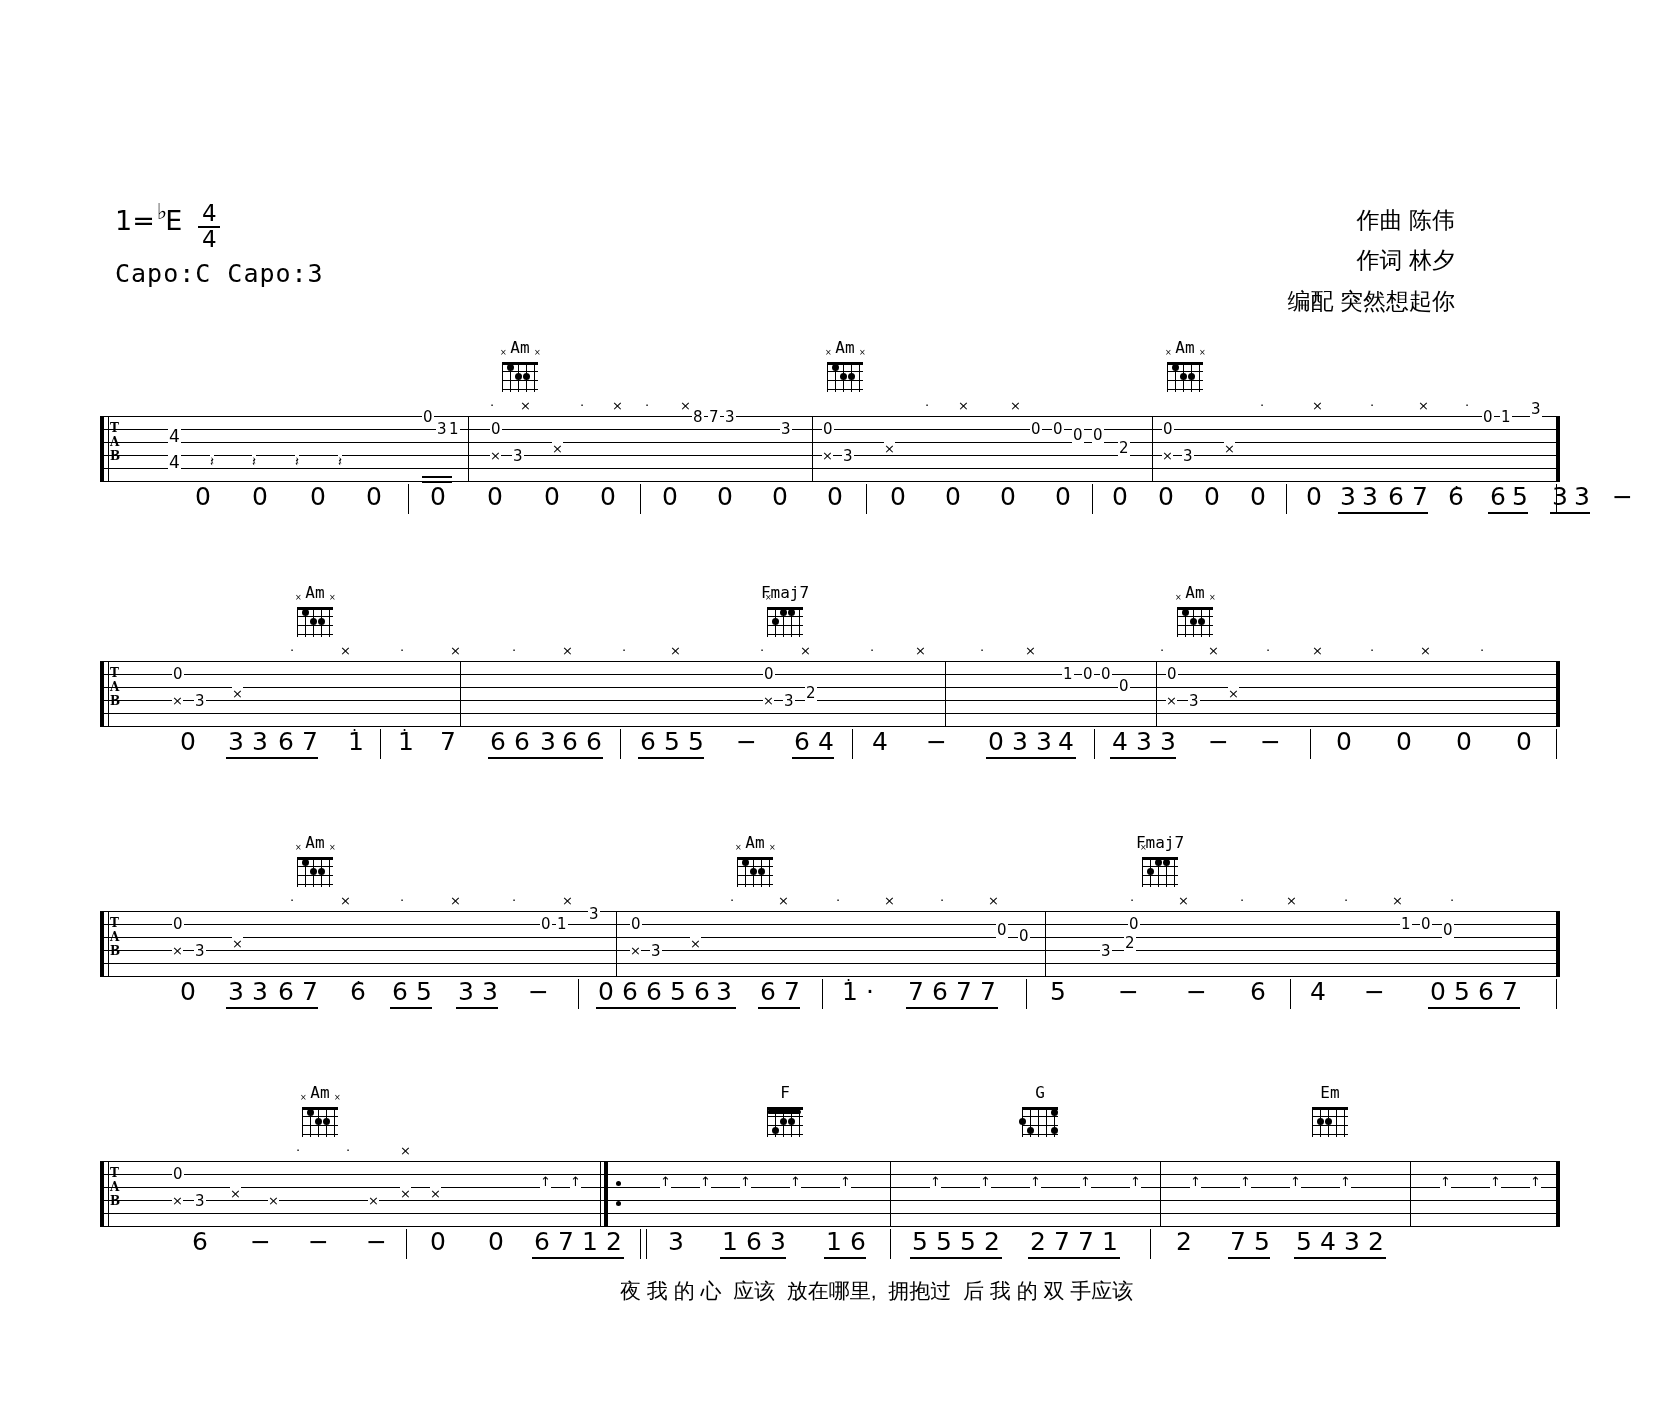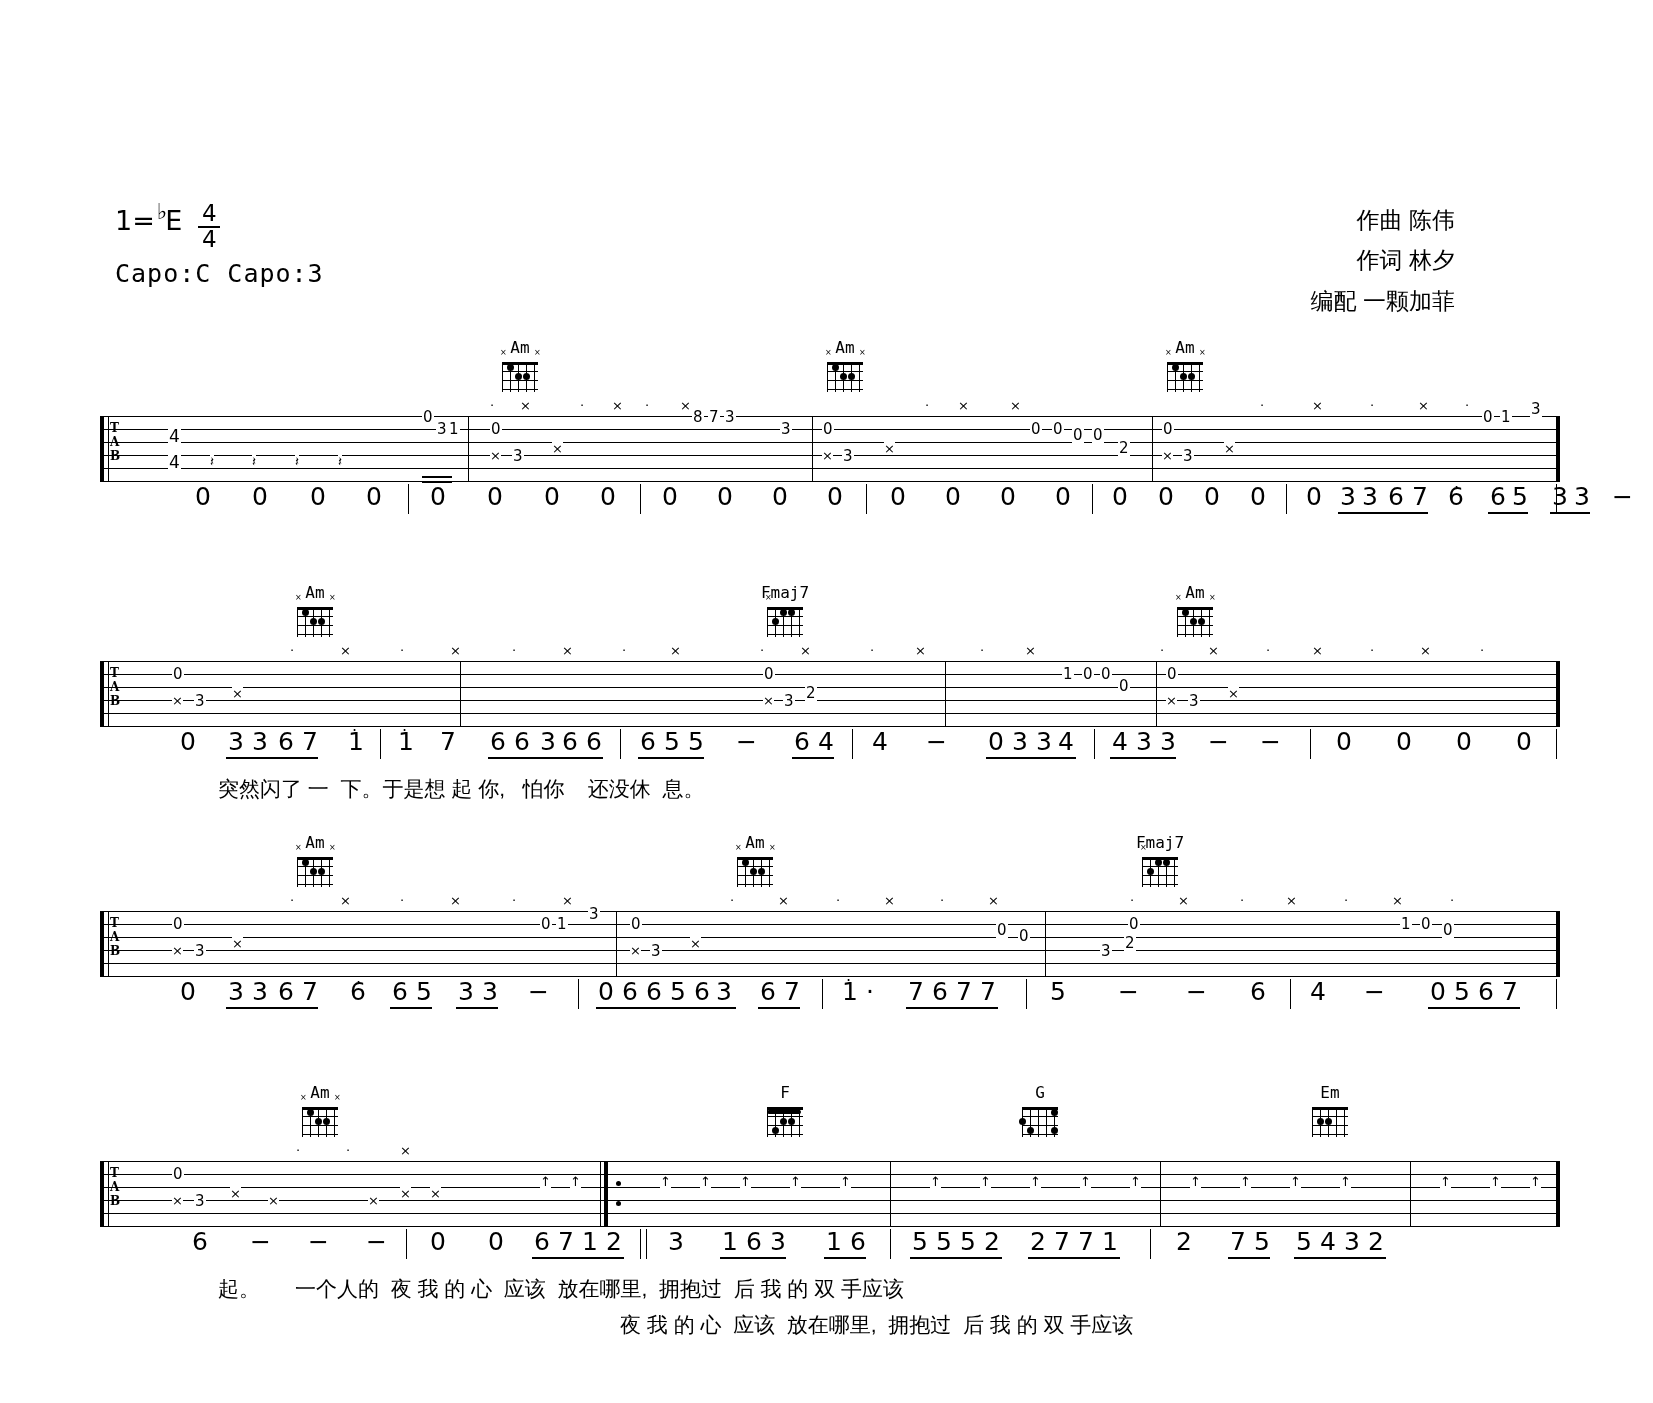--- a/index.html
+++ b/index.html
@@ -237,21 +237,21 @@
         <span style="display:block;width:22px;height:2px;background:#000;margin:1px auto;"></span>
         <span class="den">4</span>
       </span>
     </div>
     <div class="playline">Capo:C  Capo:3</div>
   </div>
 
   <div class="meta-right">
     <div>作曲 陈伟</div>
     <div>作词 林夕</div>
-    <div>编配 一颗加菲</div>
+    <div>编配 突然想起你</div>
   </div>
 
   <div class="system" id="sys1" style="top:340px;">
 
     <div class="chord-row">
       <div class="chord" style="left:380px;">
         <div class="cname">Am</div>
         <div class="grid">
           <div class="mark" style="left:3px;">×</div>
             <div class="mark" style="left:37px;">×</div>
@@ -586,23 +586,20 @@
       <span class="n" style="left:1108px;">−</span>
       <span class="n" style="left:1160px;">−</span>
       <span class="bl" style="left:1210px;"></span>
       <span class="n" style="left:1236px;">0</span>
         <span class="n" style="left:1296px;">0</span>
       <span class="n" style="left:1356px;">0</span>
         <span class="n" style="left:1416px;">0</span>
       <span class="bl" style="left:1456px;"></span>
     </div>
 
-    <div class="lyrics">
-      <span style="left:118px;">突然闪了 一  下。于是想 起 你,   怕你    还没休  息。</span>
-    </div>
   </div>
 
   <div class="system" id="sys3" style="top:835px;">
 
     <div class="chord-row">
       <div class="chord" style="left:175px;">
         <div class="cname">Am</div>
         <div class="grid">
           <div class="mark" style="left:3px;">×</div>
             <div class="mark" style="left:37px;">×</div>
@@ -939,21 +936,18 @@
       <span class="n" style="left:1130px;">7</span>
         <span class="n" style="left:1154px;">5</span>
       <span class="ul" style="left:1128px;top:30px;width:42px;"></span>
       <span class="n" style="left:1196px;">5</span>
         <span class="n" style="left:1220px;">4</span>
       <span class="n" style="left:1244px;">3</span>
         <span class="n" style="left:1268px;">2</span>
       <span class="ul" style="left:1194px;top:30px;width:92px;"></span>
     </div>
 
-    <div class="lyrics">
-      <span style="left:118px;">起。      一个人的  夜 我 的 心  应该  放在哪里,  拥抱过  后 我 的 双 手应该</span>
-    </div>
     <div class="lyrics" style="margin-top:2px;">
       <span style="left:520px;">夜 我 的 心  应该  放在哪里,  拥抱过  后 我 的 双 手应该</span>
     </div>
   </div>
 
 </div>
 
 </body></html>

